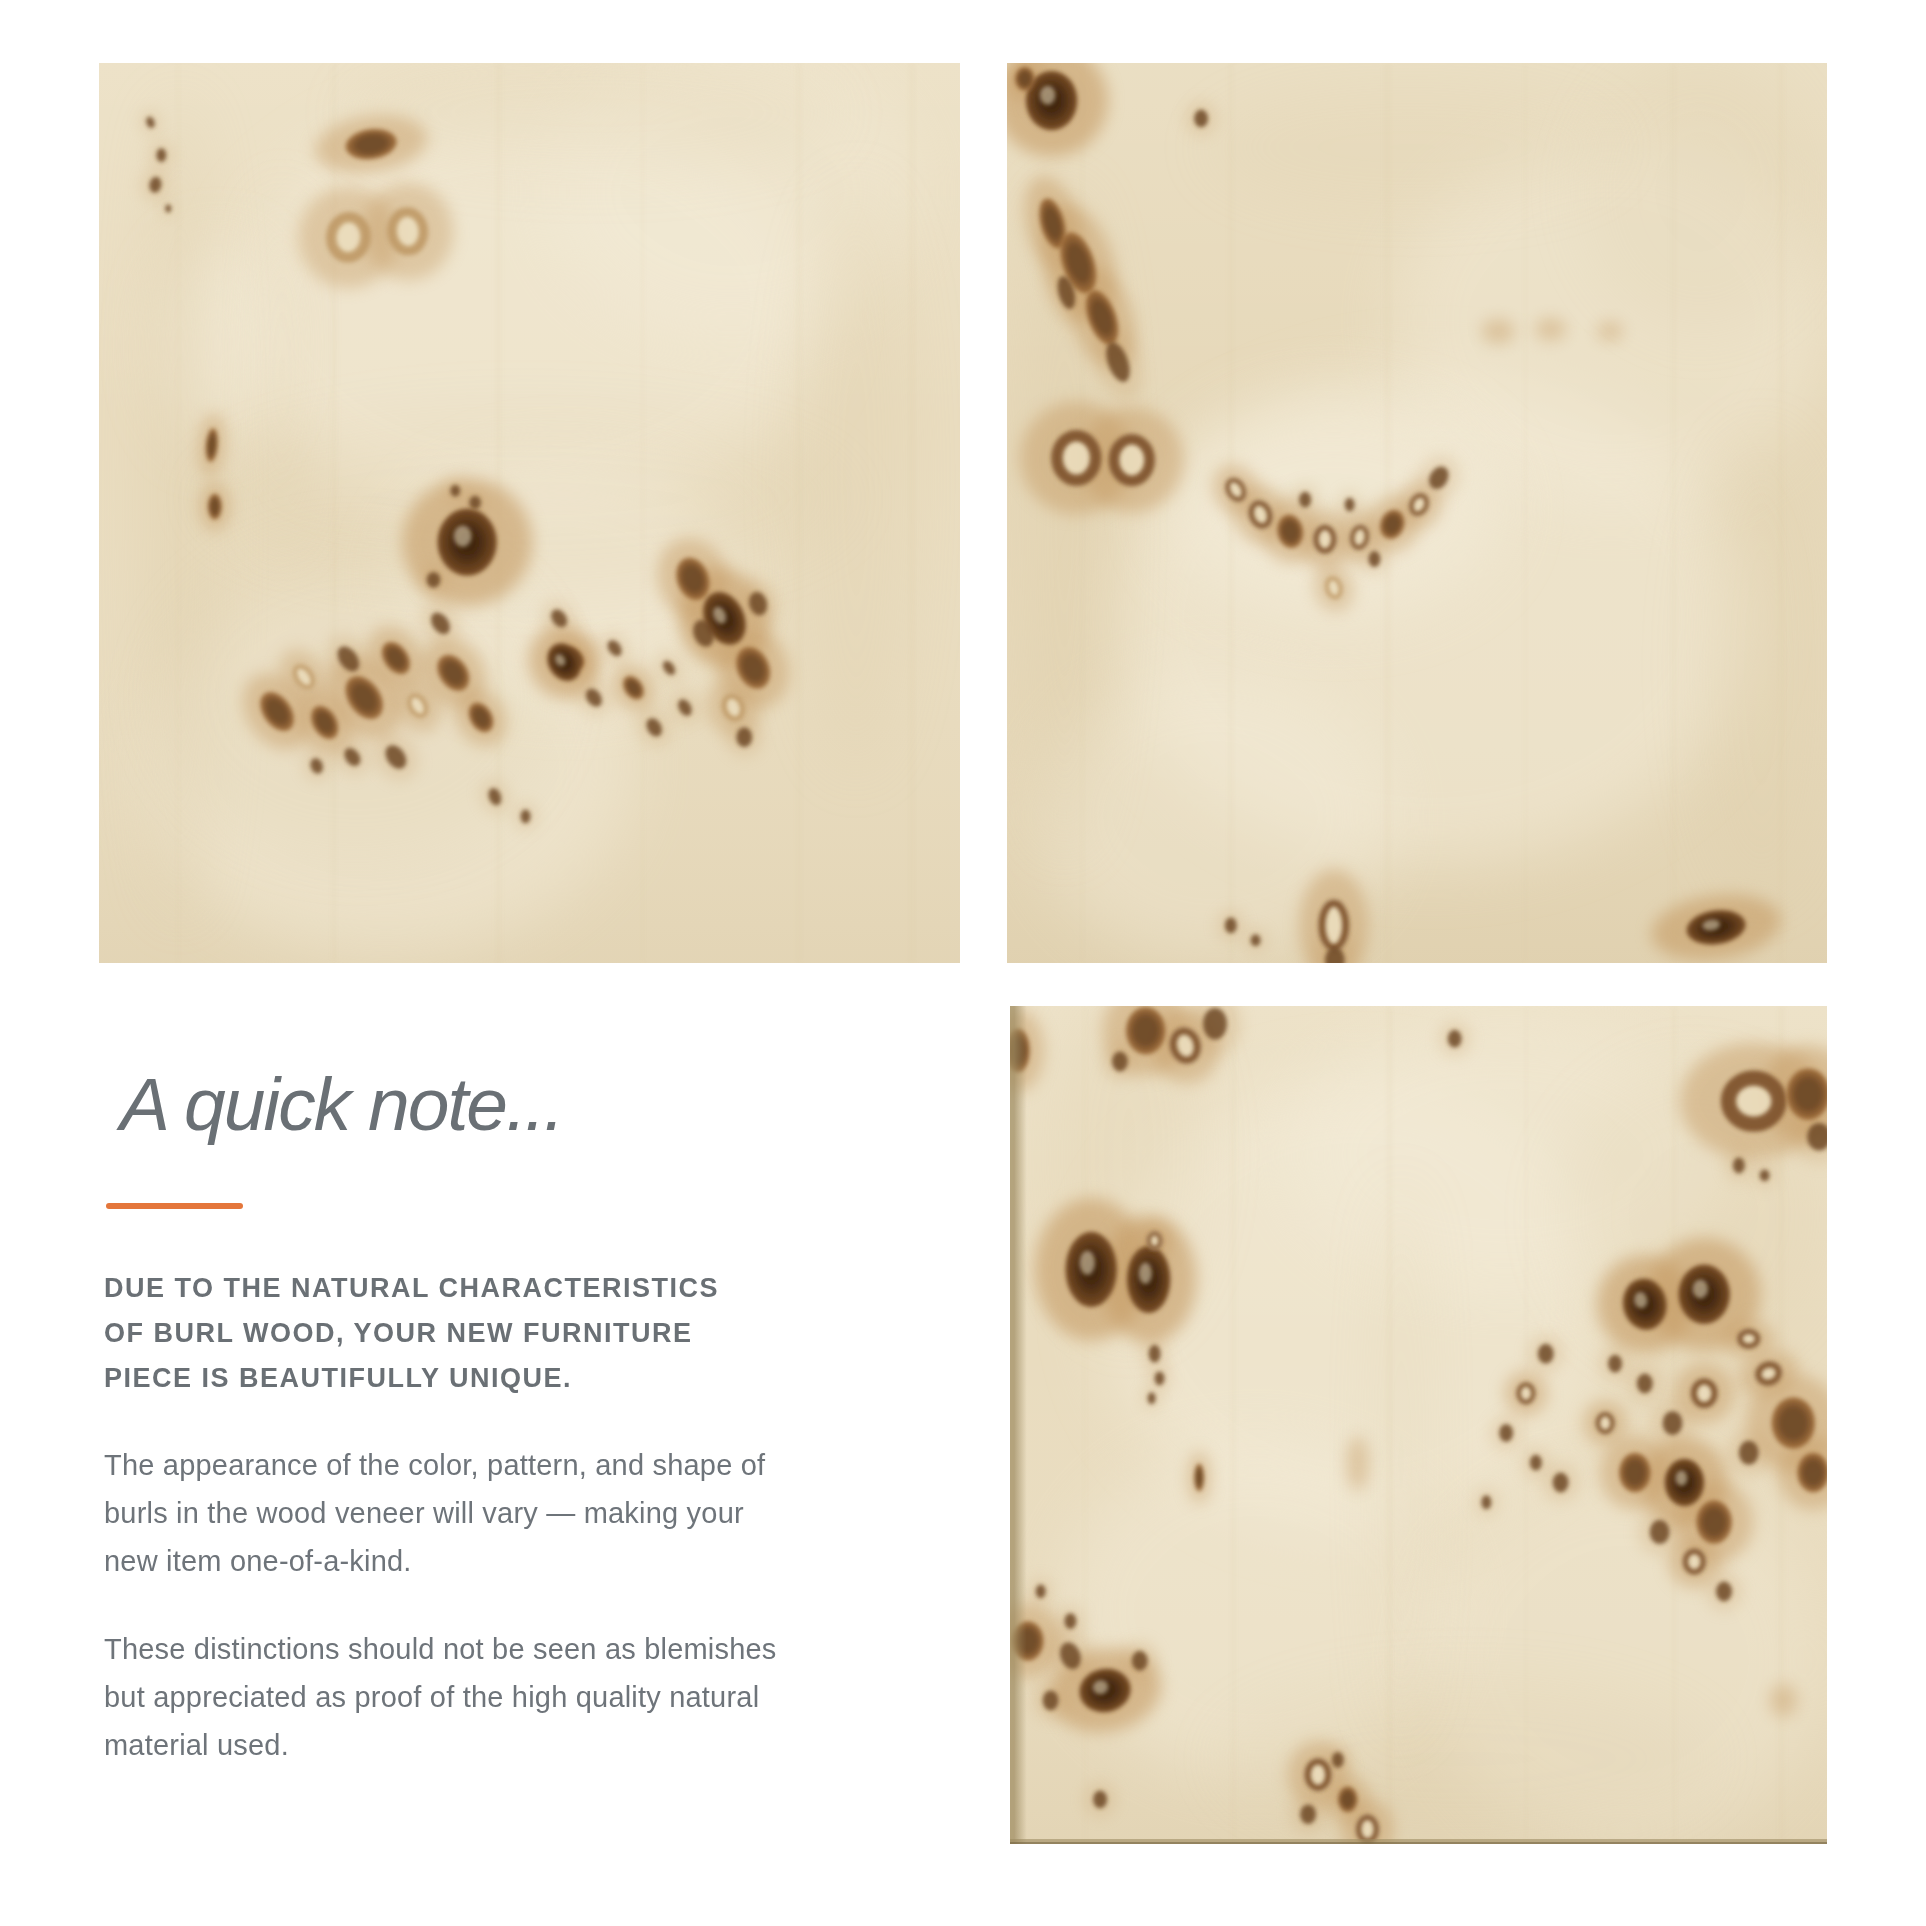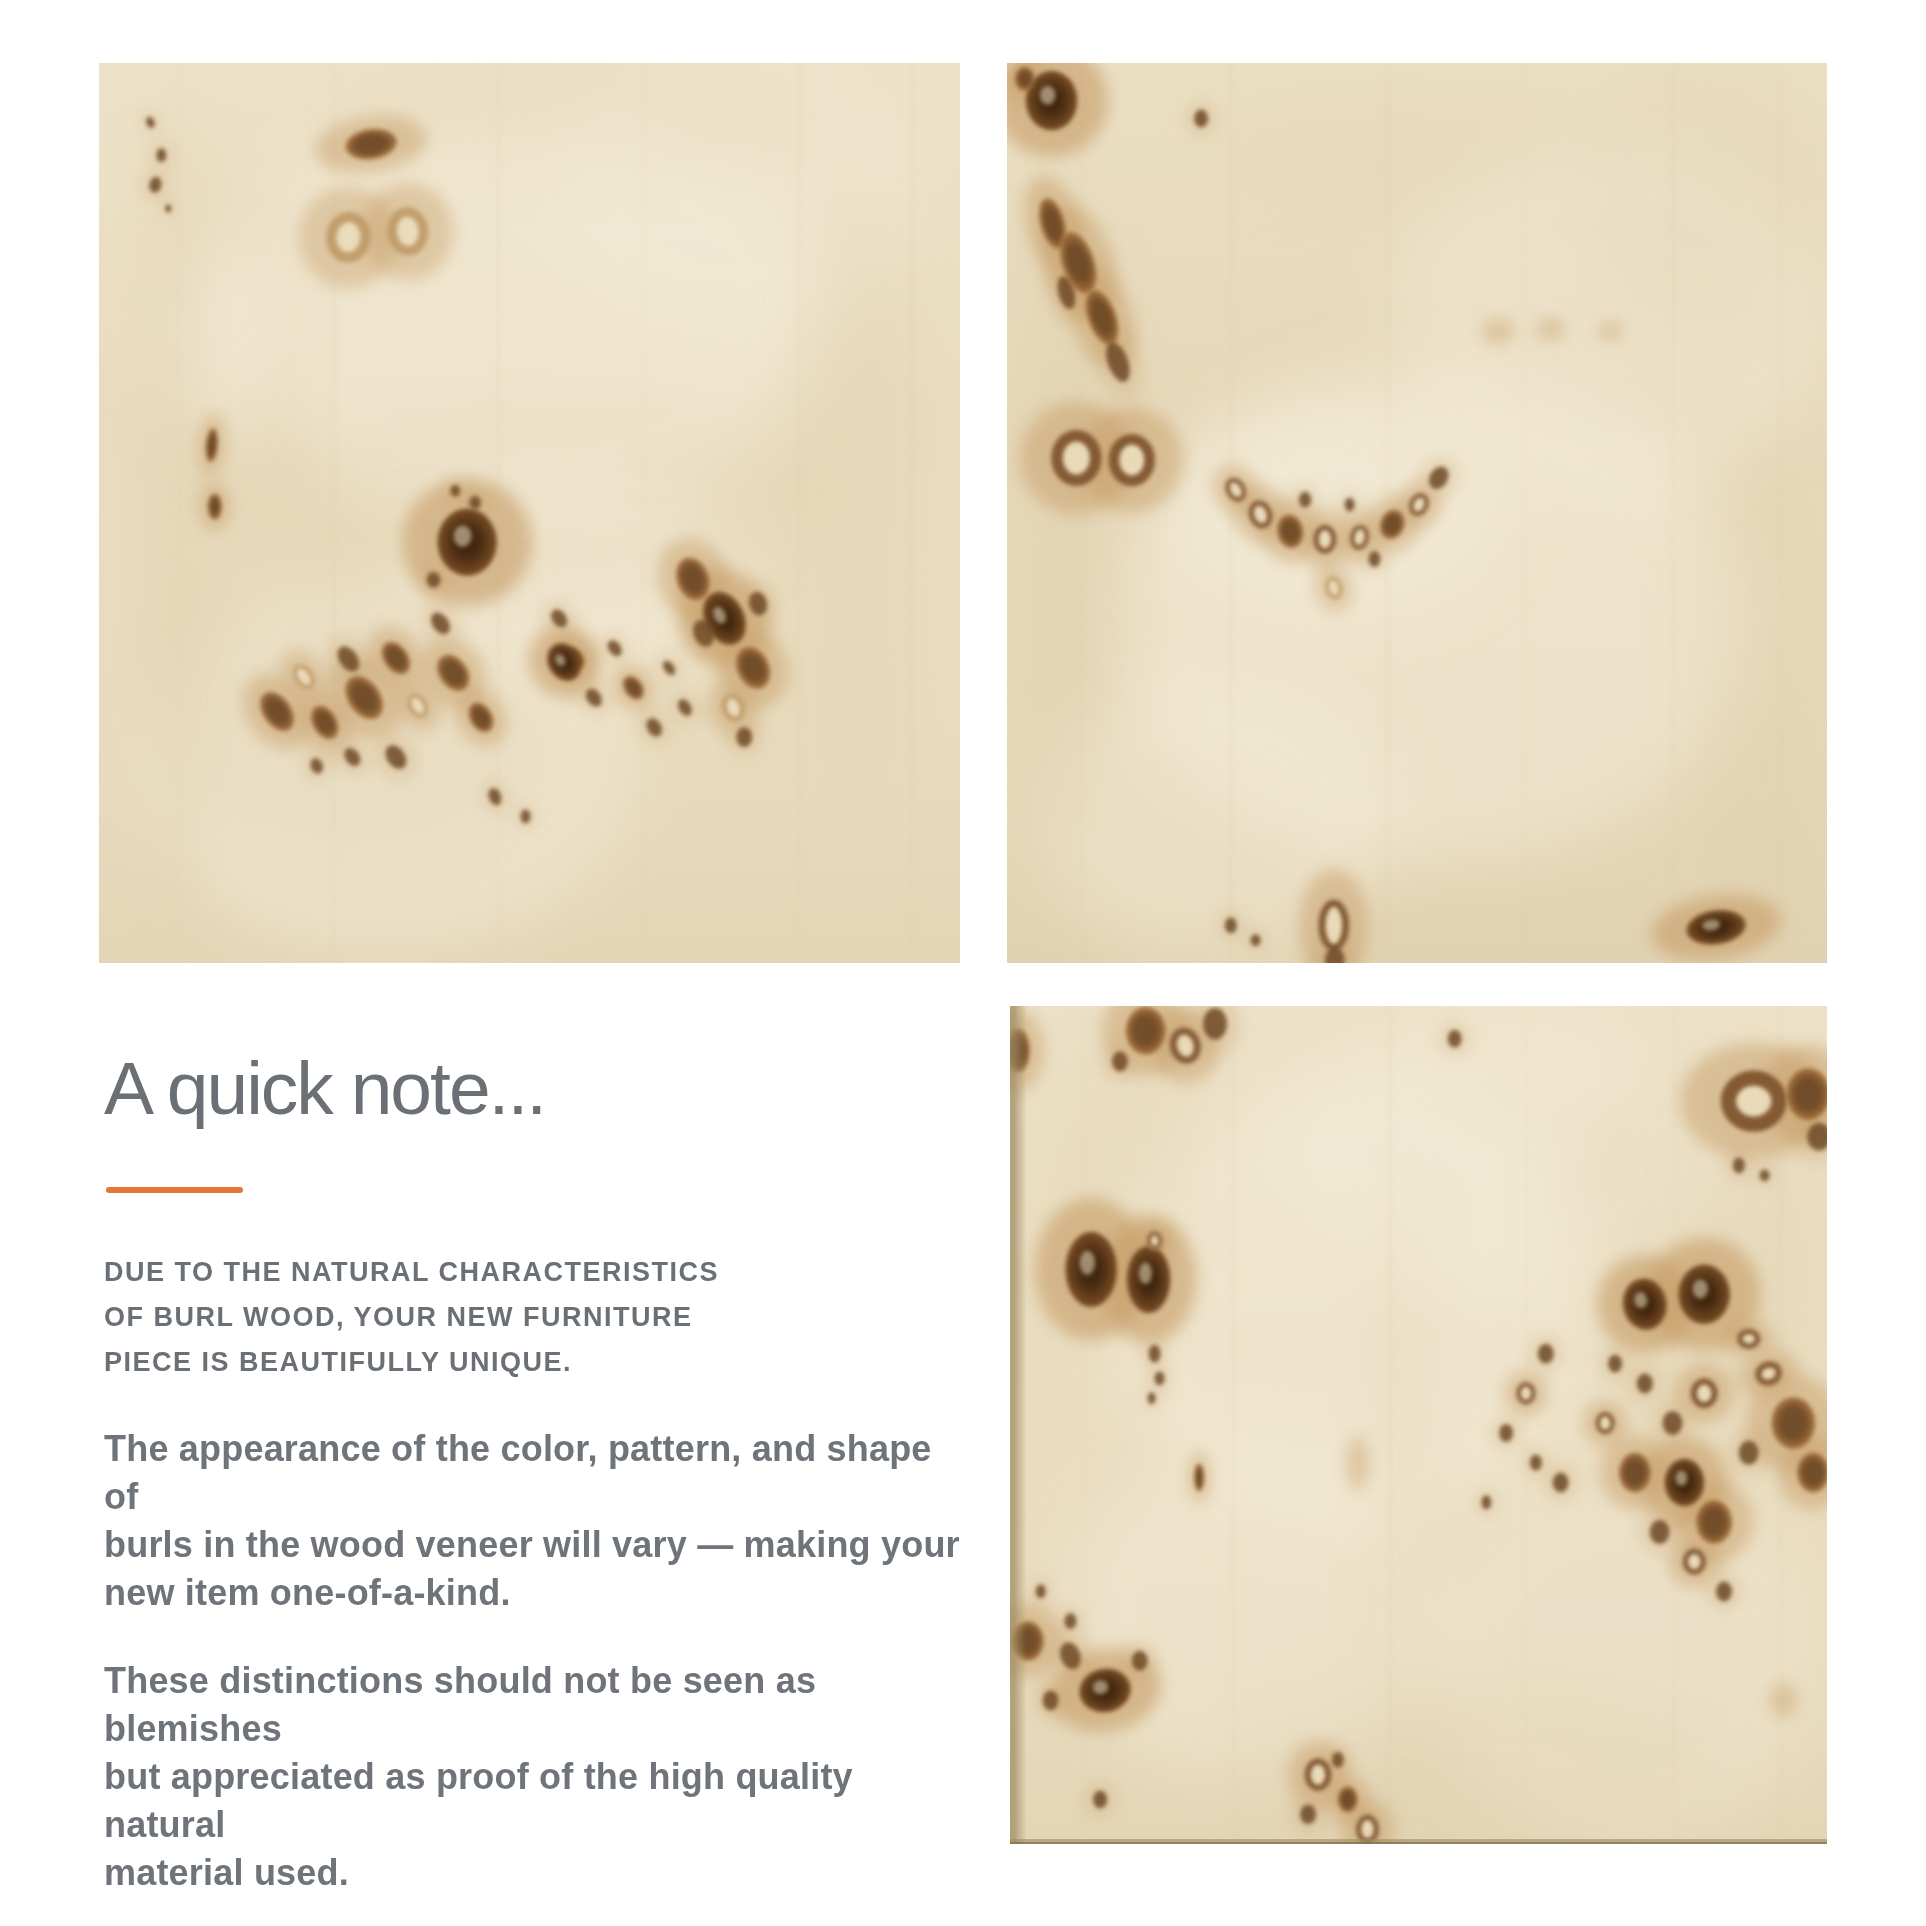--- a/index.html
+++ b/index.html
@@ -8,34 +8,34 @@
     background:var(--page-bg,#FFFFFF);
     font-family:"Liberation Sans", sans-serif;
   }
   .photo{position:absolute;margin:0;padding:0;overflow:hidden;background:#E9DDC0;}
   .photo svg{display:block;width:100%;height:100%;}
   #photo1{left:99px;top:63px;width:861px;height:900px;}
   #photo2{left:1007px;top:63px;width:820px;height:900px;}
   #photo3{left:1010px;top:1006px;width:817px;height:838px;}
   .note{position:absolute;left:104px;top:1047px;width:871px;}
   .note h2{
-    margin:0;font-size:75px;line-height:83px;font-weight:400;
-    letter-spacing:-2px;color:var(--heading-gray,#6A7075);
+    margin:16px;font-size:75px;line-height:83px;font-weight:400;
+    letter-spacing:-2px;color:var(--heading-gray,#6A7075);font-style:italic;
   }
   .divider{
     width:137px;height:6px;margin:57px 0 0 2px;border-radius:3px;
     background:var(--accent,#E4763B);
   }
   .note h3{
     margin:57px 0 0 0;font-size:27px;line-height:45px;font-weight:700;
     letter-spacing:1.5px;color:var(--heading-gray,#676D72);
     white-space:pre-line;
   }
   .note p{
-    margin:40px 0 0 0;font-size:36px;line-height:48px;font-weight:700;
+    margin:40px 0 0 0;font-size:29px;line-height:48px;font-weight:400;
     letter-spacing:0.2px;color:var(--body-gray,#6E747A);
     white-space:pre-line;
   }
   .note p + p{}
 </style>
 </head>
 <body>
 
 <figure class="photo" id="photo1">
   <svg id="tex1" preserveAspectRatio="none" viewBox="0 0 870 909">

